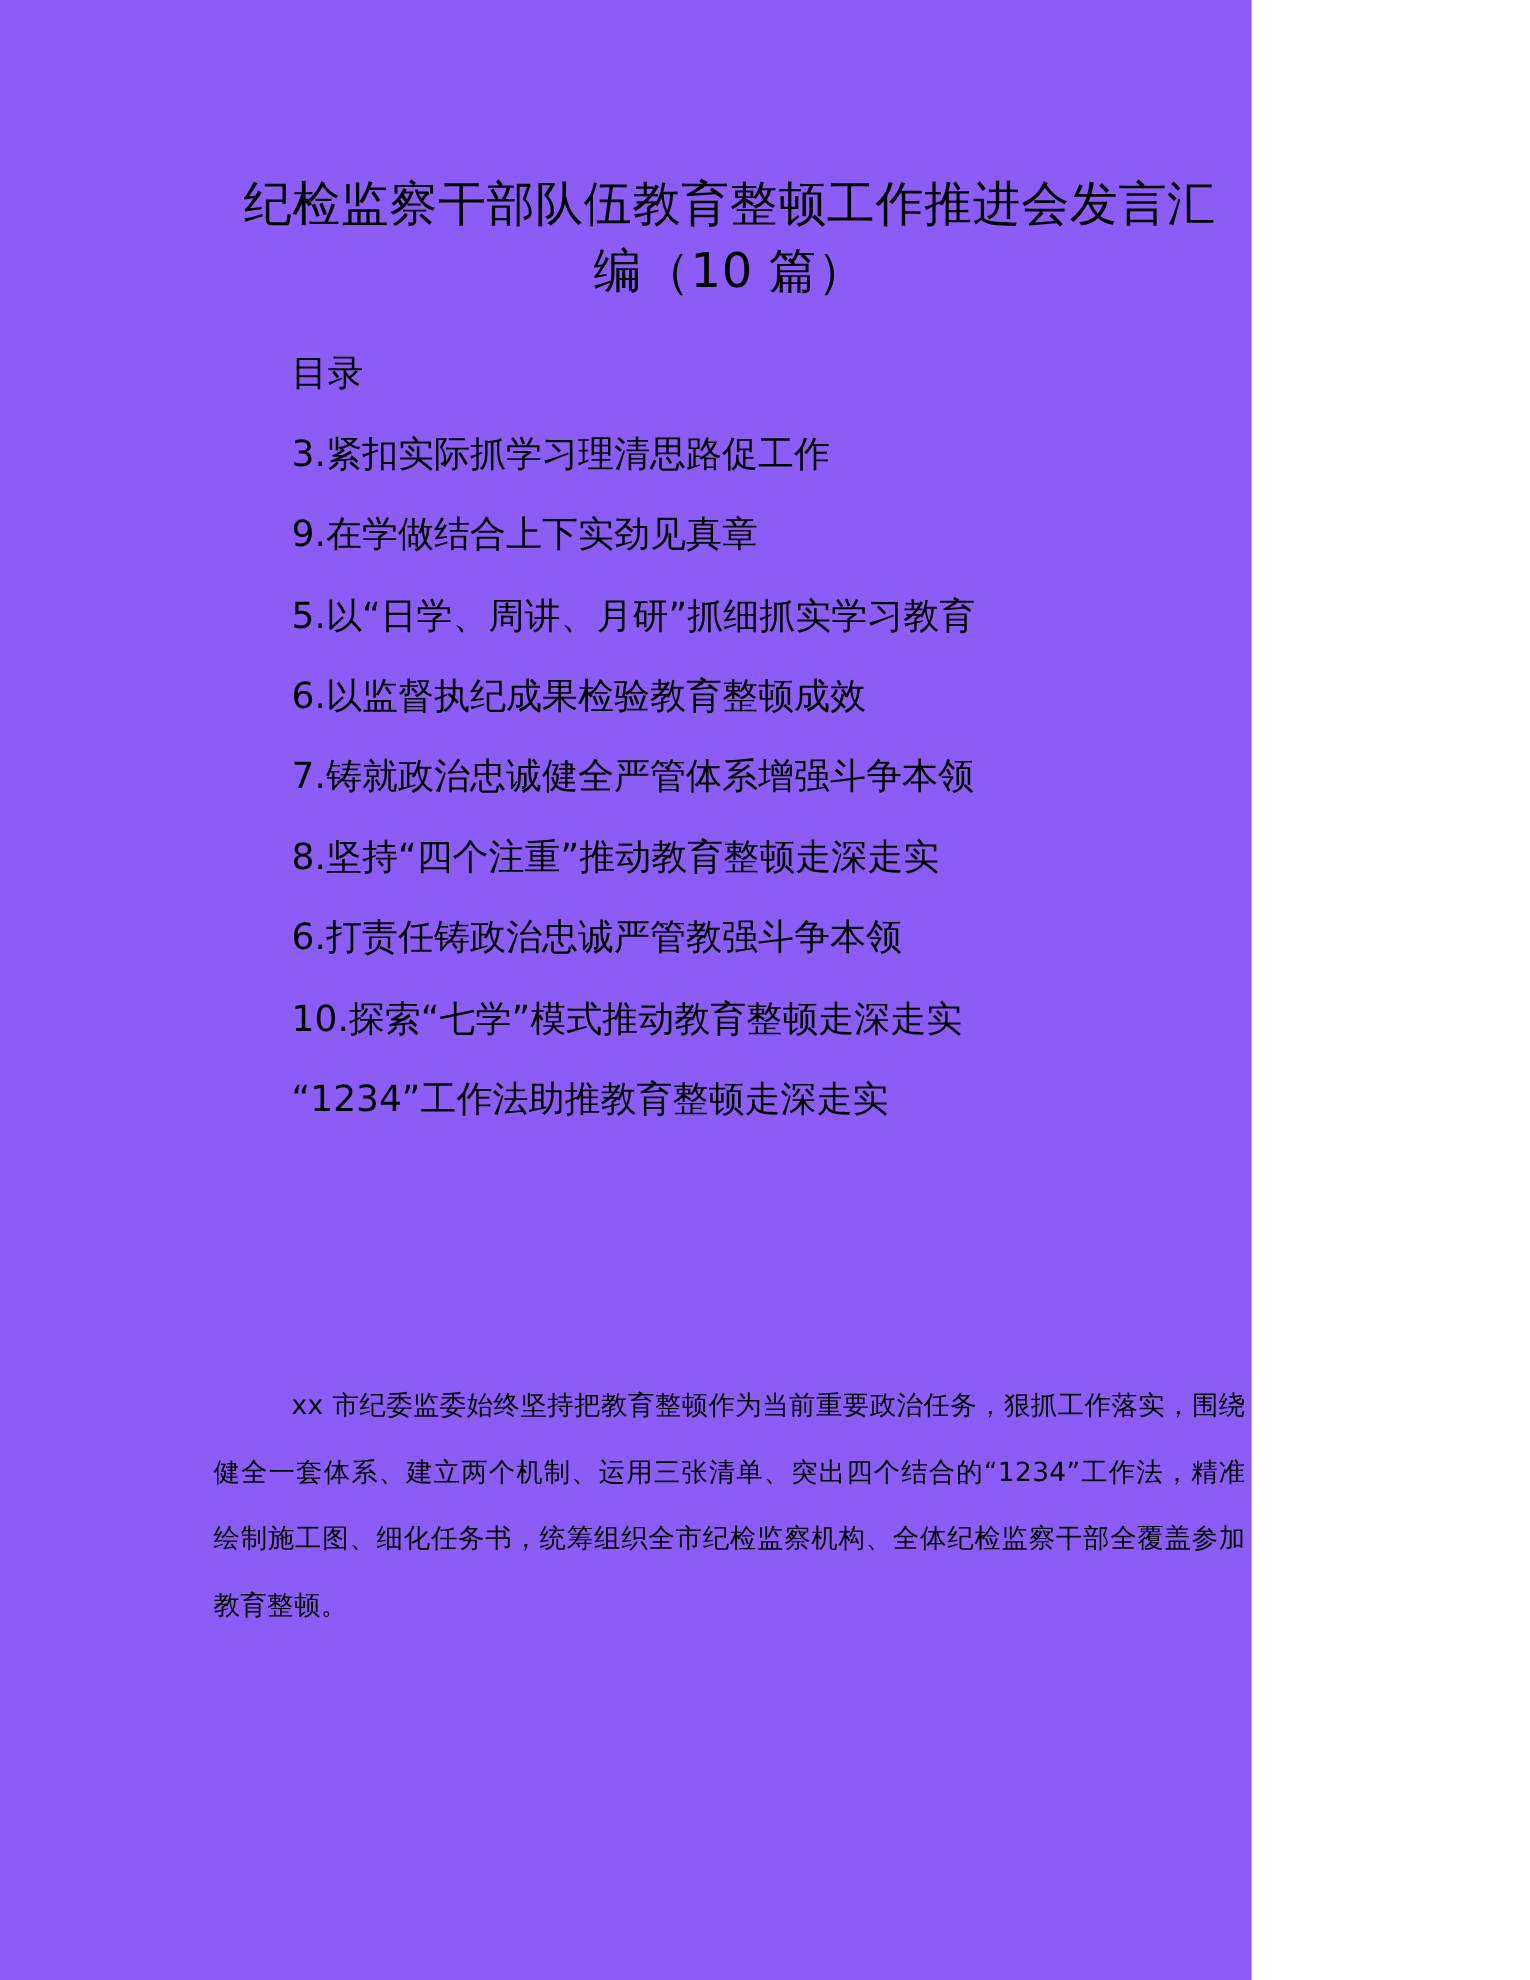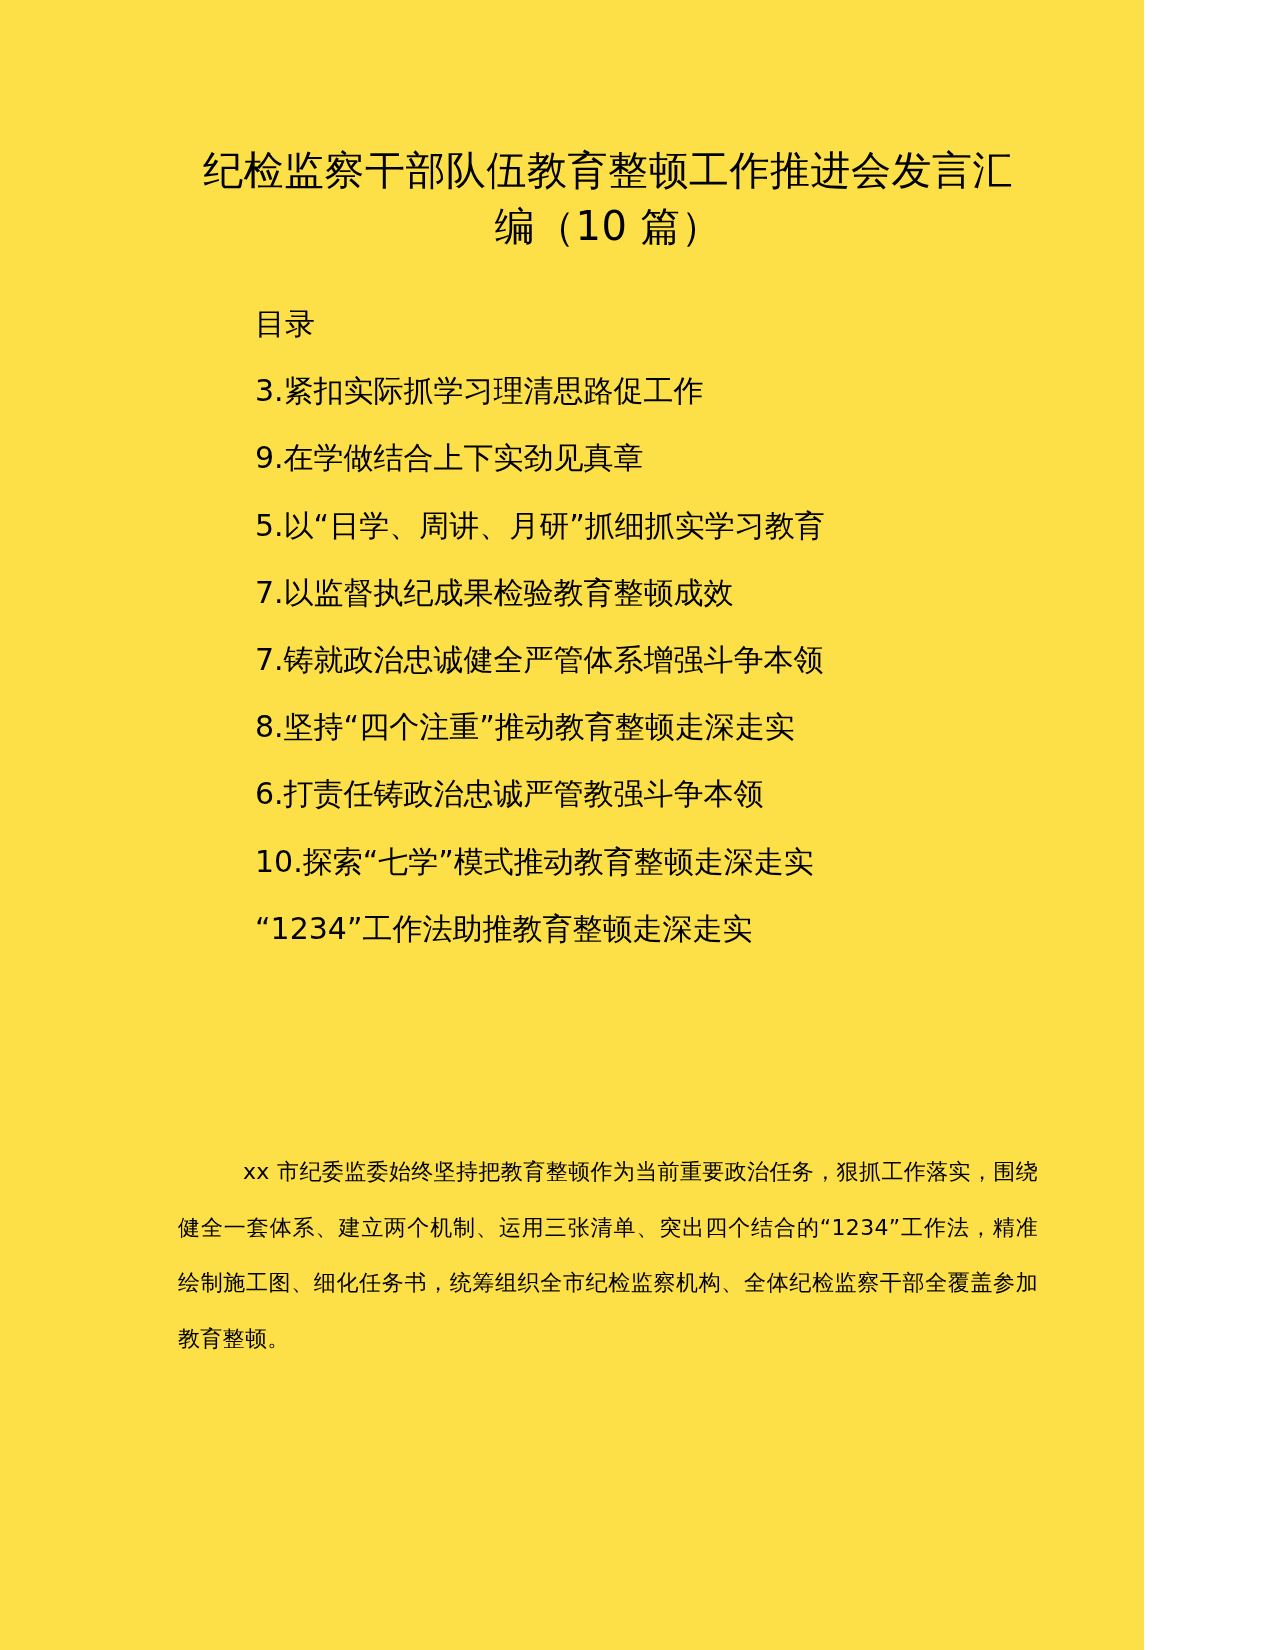--- a/index.html
+++ b/index.html
@@ -11,41 +11,41 @@
       width: 1275px;
       height: 1650px;
       position: relative;
       overflow: hidden;
       font-family: "DejaVu Sans", "Liberation Sans", sans-serif;
       color: #000000;
     }
     .page {
       position: absolute;
       left: 0; top: 0;
-      width: 1144px;
+      width: 1043px;
       height: 1650px;
-      background: #fde047;
+      background: #8b5cf6;
     }
     .title {
       position: absolute;
       left: 178px;
       width: 860px;
       top: 142px;
       text-align: center;
       font-size: 40px;
       line-height: 56px;
       margin: 0;
       font-weight: normal;
       letter-spacing: 0.5px;
     }
     .toc {
       position: absolute;
       left: 243px;
       top: 278px;
-      margin: 12px;
+      margin: 0;
       padding: 0;
       list-style: none;
     }
     .toc-heading, .toc-item, .section-heading {
       font-size: 30px;
       line-height: 67.2px;
       height: 67.2px;
       white-space: nowrap;
       margin: 0;
     }
@@ -70,21 +70,21 @@
   <h1 class="title">
     <span>纪检监察干部队伍教育整顿工作推进会发言汇</span><br>
     <span>编（10 篇）</span>
   </h1>
 
   <div class="toc">
     <p class="toc-heading">目录</p>
     <p class="toc-item">3.紧扣实际抓学习理清思路促工作</p>
     <p class="toc-item">9.在学做结合上下实劲见真章</p>
     <p class="toc-item">5.以“日学、周讲、月研”抓细抓实学习教育</p>
-    <p class="toc-item">7.以监督执纪成果检验教育整顿成效</p>
+    <p class="toc-item">6.以监督执纪成果检验教育整顿成效</p>
     <p class="toc-item">7.铸就政治忠诚健全严管体系增强斗争本领</p>
     <p class="toc-item">8.坚持“四个注重”推动教育整顿走深走实</p>
     <p class="toc-item">6.打责任铸政治忠诚严管教强斗争本领</p>
     <p class="toc-item">10.探索“七学”模式推动教育整顿走深走实</p>
     <p class="section-heading">“1234”工作法助推教育整顿走深走实</p>
   </div>
 
   <p class="body-para">xx 市纪委监委始终坚持把教育整顿作为当前重要政治任务，狠抓工作落实，围绕健全一套体系、建立两个机制、运用三张清单、突出四个结合的“1234”工作法，精准绘制施工图、细化任务书，统筹组织全市纪检监察机构、全体纪检监察干部全覆盖参加教育整顿。</p>
 
 </div>

